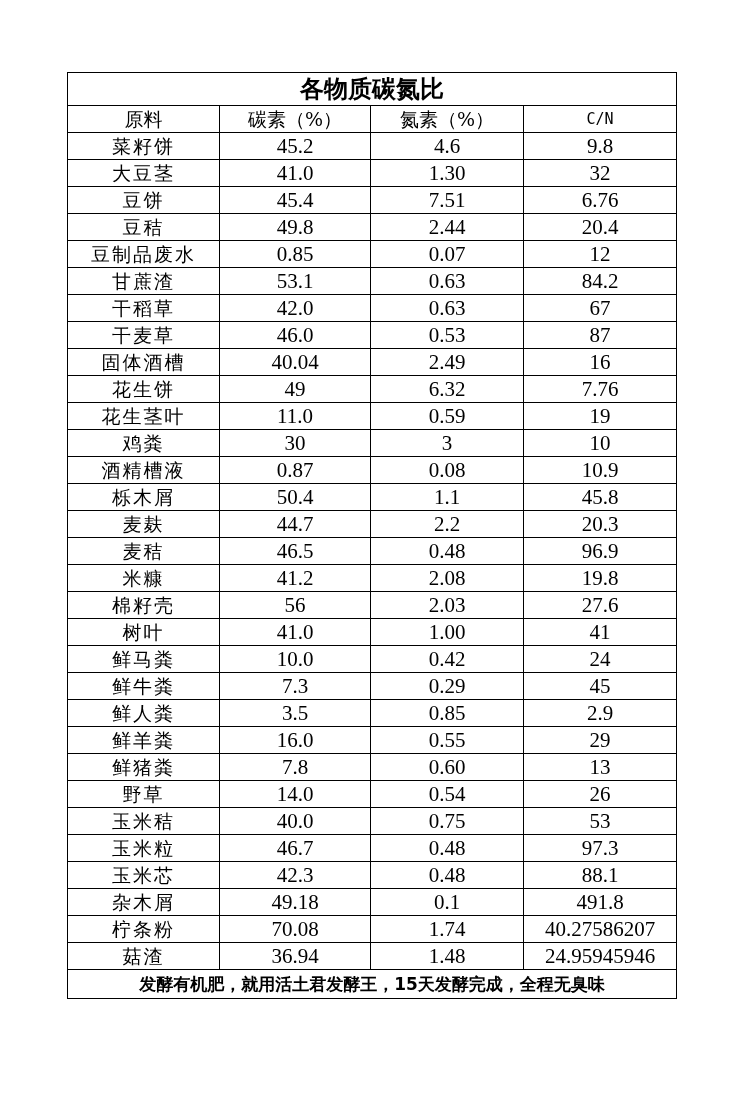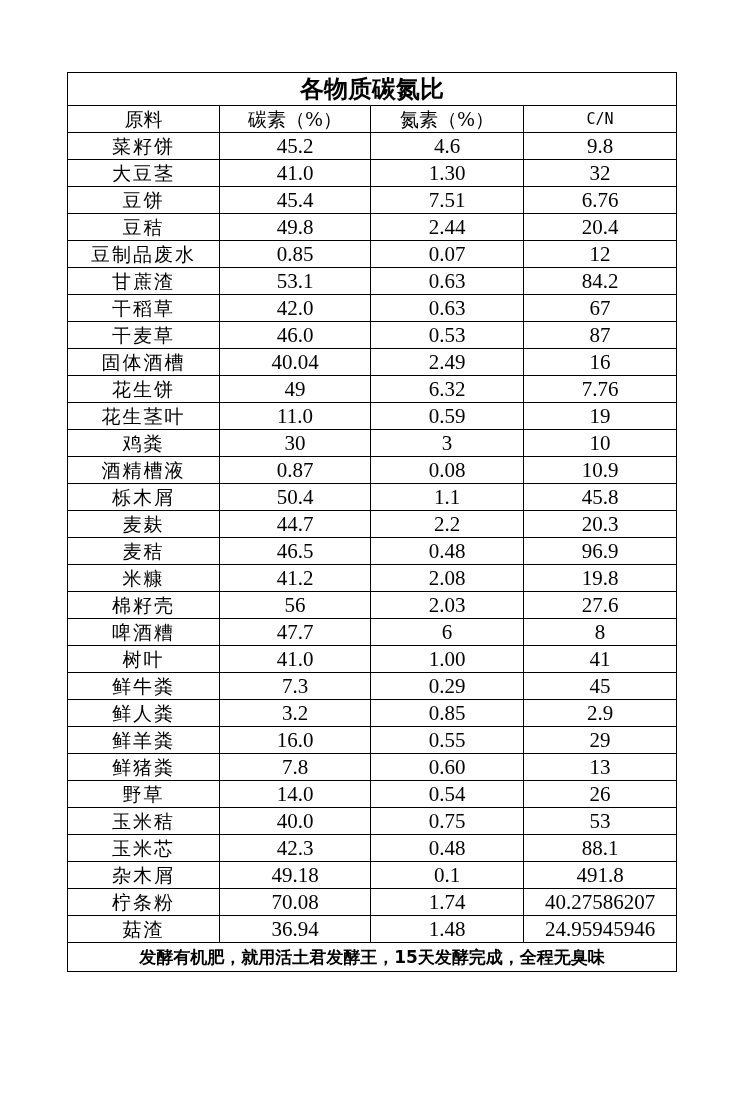--- a/index.html
+++ b/index.html
@@ -174,40 +174,40 @@
         <td class="num">2.08</td>
         <td class="num">19.8</td>
       </tr>
       <tr class="data-row">
         <td class="name">棉籽壳</td>
         <td class="num">56</td>
         <td class="num">2.03</td>
         <td class="num">27.6</td>
       </tr>
       <tr class="data-row">
-        <td class="name">啤酒糟</td>
-        <td class="num">47.7</td>
-        <td class="num">6</td>
-        <td class="num">8</td>
-      </tr>
-      <tr class="data-row">
         <td class="name">树叶</td>
         <td class="num">41.0</td>
         <td class="num">1.00</td>
         <td class="num">41</td>
       </tr>
       <tr class="data-row">
+        <td class="name">鲜马粪</td>
+        <td class="num">10.0</td>
+        <td class="num">0.42</td>
+        <td class="num">24</td>
+      </tr>
+      <tr class="data-row">
         <td class="name">鲜牛粪</td>
         <td class="num">7.3</td>
         <td class="num">0.29</td>
         <td class="num">45</td>
       </tr>
       <tr class="data-row">
         <td class="name">鲜人粪</td>
-        <td class="num">3.2</td>
+        <td class="num">3.5</td>
         <td class="num">0.85</td>
         <td class="num">2.9</td>
       </tr>
       <tr class="data-row">
         <td class="name">鲜羊粪</td>
         <td class="num">16.0</td>
         <td class="num">0.55</td>
         <td class="num">29</td>
       </tr>
       <tr class="data-row">
@@ -222,20 +222,26 @@
         <td class="num">0.54</td>
         <td class="num">26</td>
       </tr>
       <tr class="data-row">
         <td class="name">玉米秸</td>
         <td class="num">40.0</td>
         <td class="num">0.75</td>
         <td class="num">53</td>
       </tr>
       <tr class="data-row">
+        <td class="name">玉米粒</td>
+        <td class="num">46.7</td>
+        <td class="num">0.48</td>
+        <td class="num">97.3</td>
+      </tr>
+      <tr class="data-row">
         <td class="name">玉米芯</td>
         <td class="num">42.3</td>
         <td class="num">0.48</td>
         <td class="num">88.1</td>
       </tr>
       <tr class="data-row">
         <td class="name">杂木屑</td>
         <td class="num">49.18</td>
         <td class="num">0.1</td>
         <td class="num">491.8</td>

